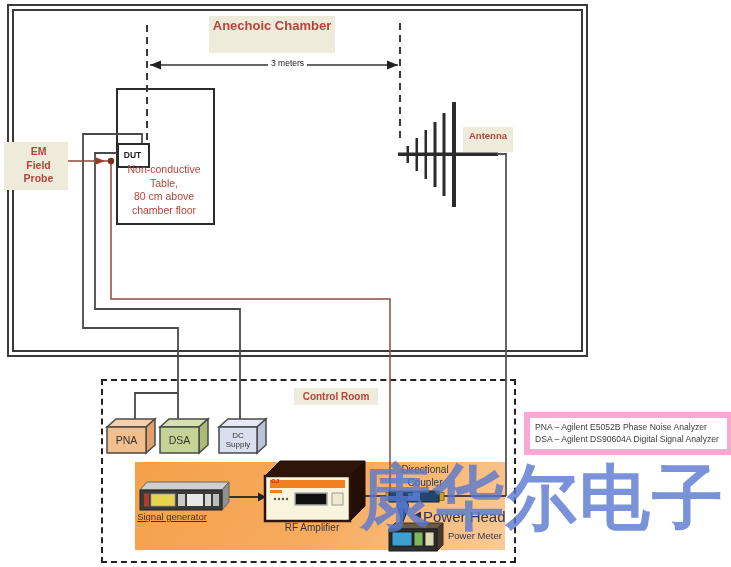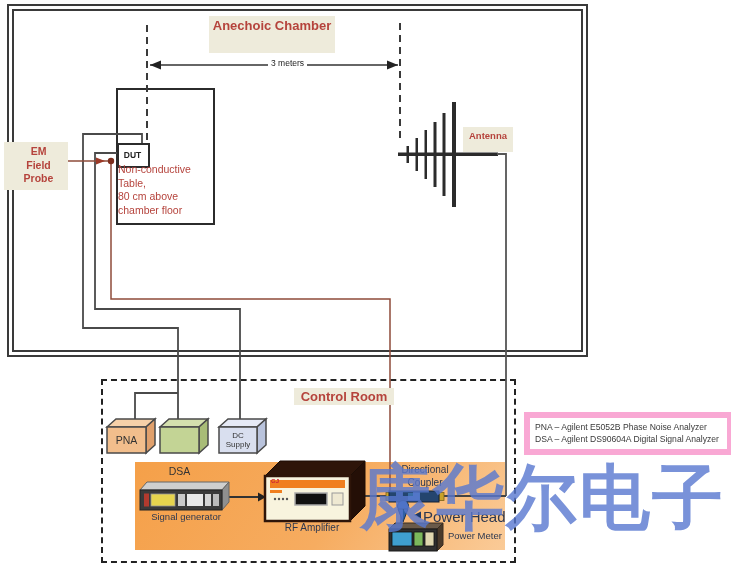--- a/index.html
+++ b/index.html
@@ -9,40 +9,40 @@
   
   .chamber-outer{left:7px;top:4px;width:577px;height:349px;border:2px solid #3a3a3a;z-index:1;}
   .chamber-inner{position:absolute;inset:3px;border:2px solid #3a3a3a;}
   
   .table-box{left:116px;top:88px;width:95px;height:133px;border:2px solid #2b2b2b;background:#fff;z-index:2;}
   .dut-box{left:117px;top:143px;width:29px;height:21px;border:2px solid #2b2b2b;background:#fff;z-index:3;}
   
   .tag{background:#EEEBDB;color:#B5433C;font-weight:bold;text-align:center;z-index:5;}
   .chamber-title{left:209px;top:16px;width:126px;height:37px;font-size:13px;line-height:19px;}
   .antenna-label{left:463px;top:127px;width:50px;height:25px;font-size:9.5px;line-height:17px;}
-  .control-title{left:294px;top:388px;width:100px;height:17px;font-size:13px;line-height:17px;}
+  .control-title{left:294px;top:388px;width:84px;height:17px;font-size:10px;line-height:17px;}
   .probe-label{left:4px;top:142px;width:59px;font-size:10.5px;line-height:13.5px;text-align:center;
                padding:3px 0 4px 5px;white-space:pre-line;}
   .ml{white-space:pre-line;}
   .dim-label{left:268px;top:58px;background:#fff;padding:0 3px;font-size:8.5px;color:#222;z-index:5;}
   .table-note{left:118px;top:163px;width:92px;color:#B5433C;font-size:10.5px;line-height:13.5px;
-              text-align:left;z-index:5;}
+              text-align:center;z-index:5;}
   .dut-label{left:117px;top:143px;width:31px;height:25px;font-size:8.5px;font-weight:bold;color:#222;
              text-align:center;line-height:25px;z-index:5;}
   
   .control-room{left:101px;top:379px;width:411px;height:180px;border:2px dashed #222;z-index:2;}
   .orange-panel{left:135px;top:462px;width:370px;height:88px;z-index:2;
                 background:linear-gradient(125deg,#F5A049 0%,#F6AC60 55%,#FACB98 100%);}
   .inst-label{z-index:5;color:#333;text-align:center;}
   .pna-label,.dsa-label{width:39px;height:26px;font-size:10.5px;line-height:26px;top:427px;}
-  .pna-label{left:107px;} .dsa-label{left:160px;margin-top:31px;}
+  .pna-label{left:107px;} .dsa-label{left:160px;}
   .dc-label{left:219px;top:427px;width:38px;height:26px;font-size:8px;line-height:9.5px;
             display:flex;align-items:center;justify-content:center;white-space:pre-line;}
   .dev-label{z-index:5;color:#2d3850;text-align:center;}
-  .siggen-label{left:146px;top:511px;width:80px;font-size:9.5px;}
+  .siggen-label{left:132px;top:511px;width:80px;font-size:9.5px;text-decoration:underline;}
   .rfamp-label{left:276px;top:522px;width:72px;font-size:10px;}
   .brand-label{left:271px;top:478px;font-size:6px;font-weight:bold;color:#c23;z-index:5;}
   .coupler-label{left:391px;top:464px;width:68px;font-size:10px;line-height:12.5px;white-space:pre-line;}
   .powerhead-label{left:423px;top:508px;font-size:15px;}
   .powermeter-label{left:448px;top:530px;font-size:9.5px;}
   
   .legend{left:524px;top:412px;width:187px;border:6px solid #f9a8d4;background:#fff;
           padding:4px 5px;font-size:8.6px;color:#3a3a3a;line-height:11.5px;z-index:5;white-space:nowrap;}
   .legend div{white-space:nowrap;}
   

